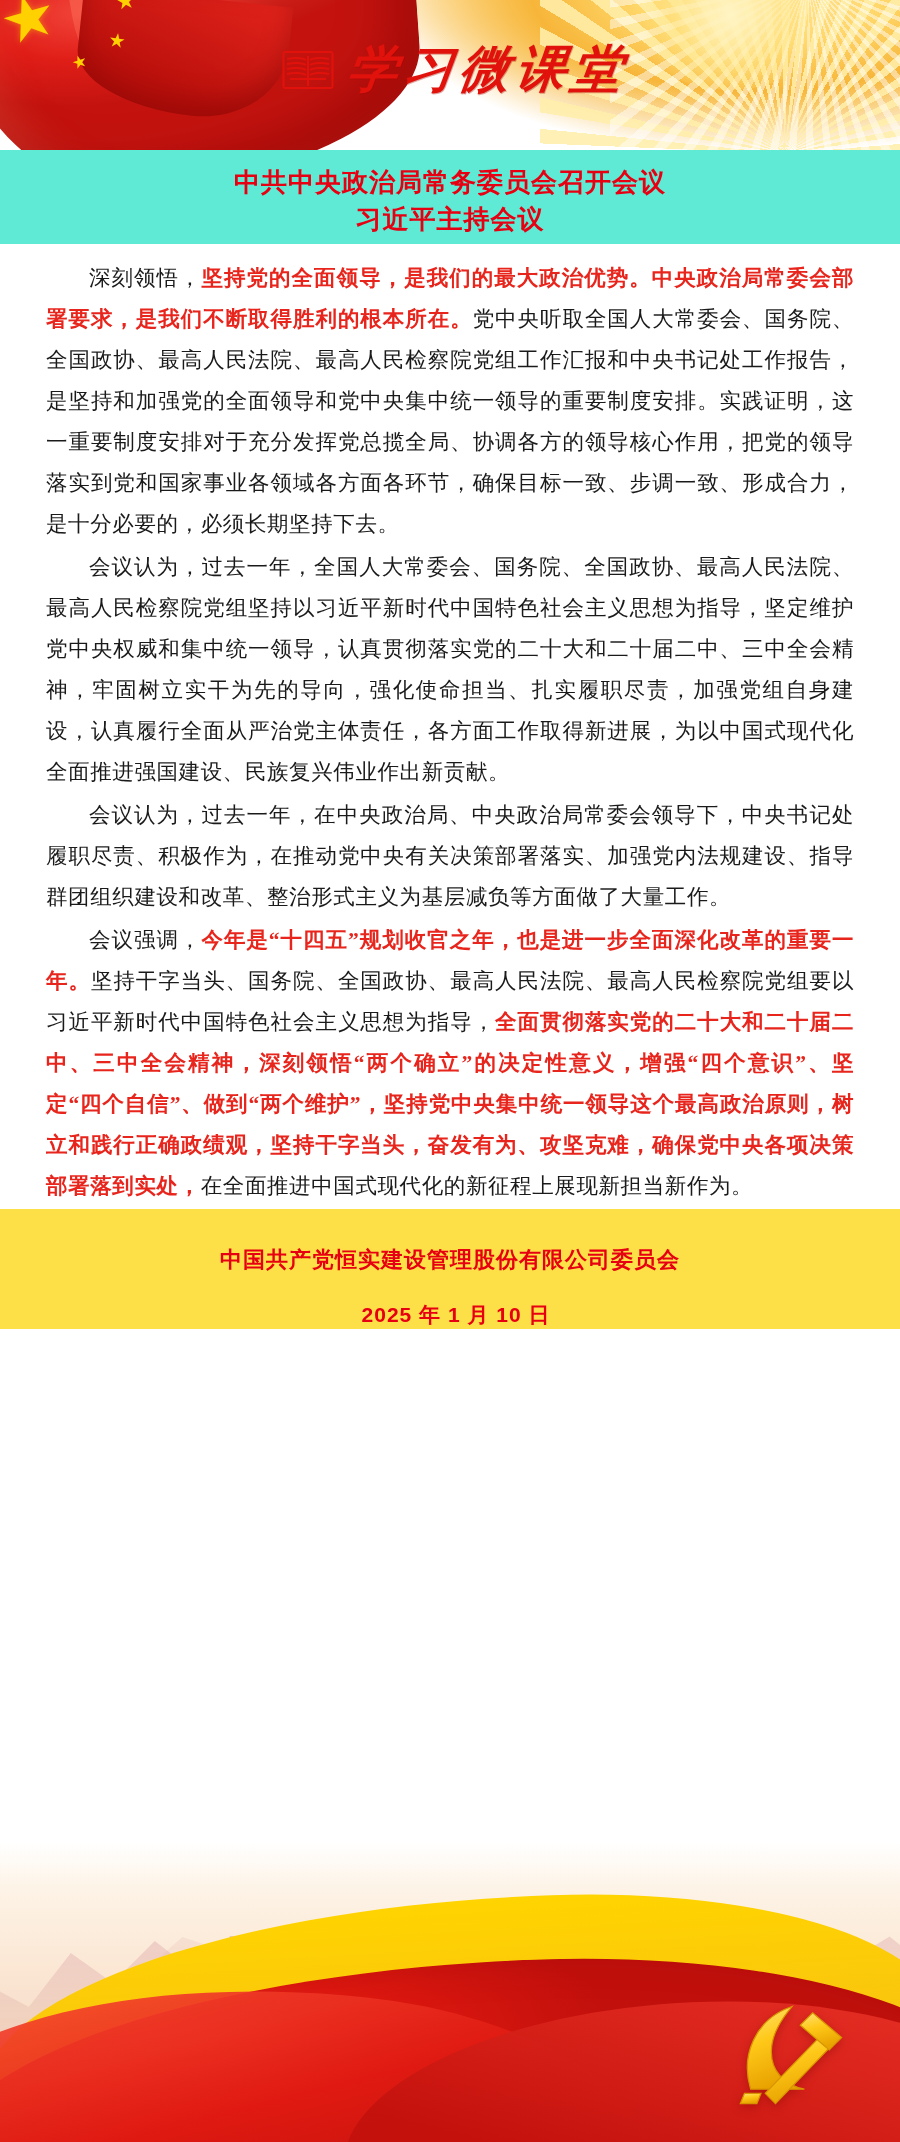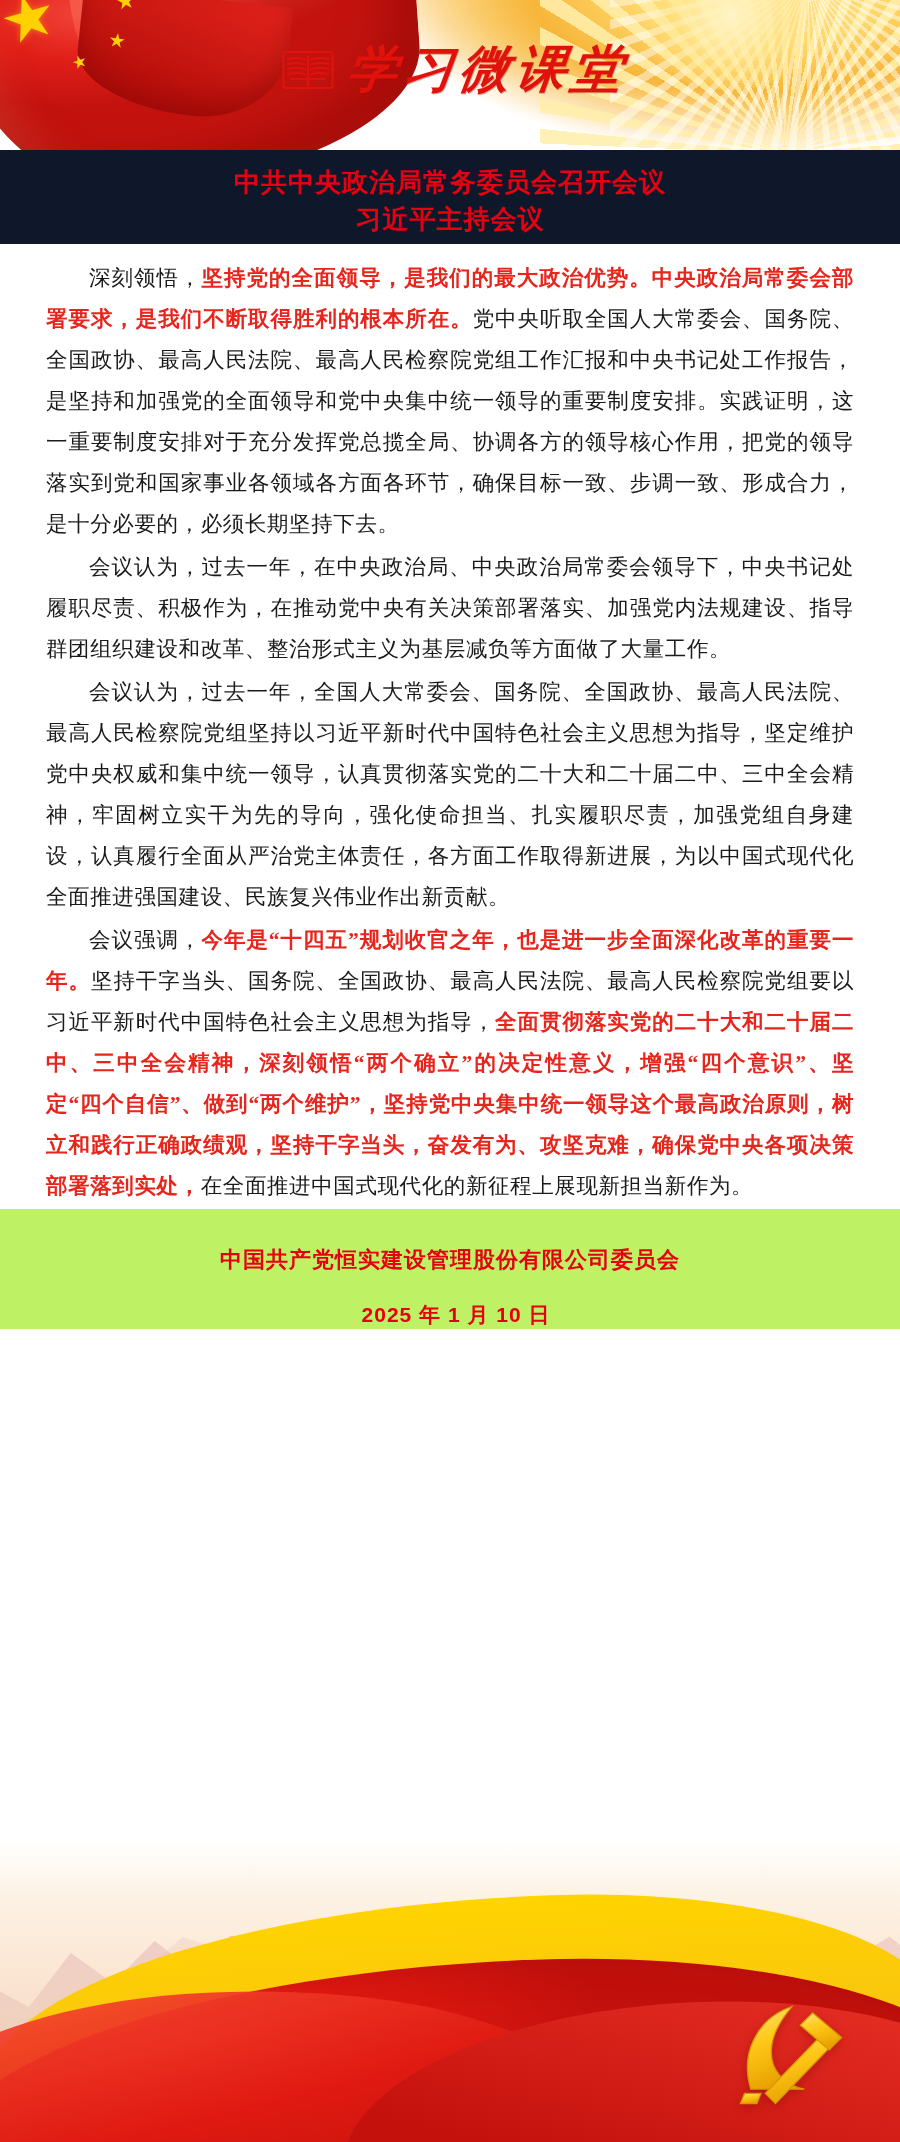--- a/index.html
+++ b/index.html
@@ -102,21 +102,21 @@
     text-shadow:1px 1px 0 rgba(160,10,6,.35);
     transform:skewX(-7deg);
     white-space:nowrap;
   }
 
   
   .title-wrap {
     position:relative;
     text-align:center;
     padding:14px 60px 6px;
-    background:#0f172a;
+    background:#5eead4;
   }
   .title-line {
     color:#e60012;
     font-family:"Liberation Sans","DejaVu Sans",sans-serif;
     font-weight:700;
     font-size:26px;
     line-height:1.42;
     letter-spacing:1px;
   }
 
@@ -138,21 +138,21 @@
     margin-bottom:2px;
     letter-spacing:.6px;
   }
   .para .hl { color:#e8251c; font-weight:700; }
 
   
   .sign {
     position:relative; z-index:5;
     text-align:center;
     padding-top:36px;
-    background:#bef264;
+    background:#fde047;
   }
   .sign-org {
     color:#e60012;
     font-family:"Liberation Sans","DejaVu Sans",sans-serif;
     font-weight:700;
     font-size:22px;
     letter-spacing:1px;
   }
   .sign-date {
     color:#e60012;
@@ -276,22 +276,22 @@
     </div>
   </div>
 
   <div class="title-wrap">
     <div class="title-line">中共中央政治局常务委员会召开会议</div>
     <div class="title-line">习近平主持会议</div>
   </div>
 
   <div class="content">
     <p class="para" id="p-1"><span>深刻领悟，</span><span class="hl">坚持党的全面领导，是我们的最大政治优势。中央政治局常委会部署要求，是我们不断取得胜利的根本所在。</span><span>党中央听取全国人大常委会、国务院、全国政协、最高人民法院、最高人民检察院党组工作汇报和中央书记处工作报告，是坚持和加强党的全面领导和党中央集中统一领导的重要制度安排。实践证明，这一重要制度安排对于充分发挥党总揽全局、协调各方的领导核心作用，把党的领导落实到党和国家事业各领域各方面各环节，确保目标一致、步调一致、形成合力，是十分必要的，必须长期坚持下去。</span></p>
+    <p class="para" id="p-2"><span>会议认为，过去一年，全国人大常委会、国务院、全国政协、最高人民法院、最高人民检察院党组坚持以习近平新时代中国特色社会主义思想为指导，坚定维护党中央权威和集中统一领导，认真贯彻落实党的二十大和二十届二中、三中全会精神，牢固树立实干为先的导向，强化使命担当、扎实履职尽责，加强党组自身建设，认真履行全面从严治党主体责任，各方面工作取得新进展，为以中国式现代化全面推进强国建设、民族复兴伟业作出新贡献。</span></p>
     <p class="para" id="p-3"><span>会议认为，过去一年，在中央政治局、中央政治局常委会领导下，中央书记处履职尽责、积极作为，在推动党中央有关决策部署落实、加强党内法规建设、指导群团组织建设和改革、整治形式主义为基层减负等方面做了大量工作。</span></p>
-    <p class="para" id="p-2"><span>会议认为，过去一年，全国人大常委会、国务院、全国政协、最高人民法院、最高人民检察院党组坚持以习近平新时代中国特色社会主义思想为指导，坚定维护党中央权威和集中统一领导，认真贯彻落实党的二十大和二十届二中、三中全会精神，牢固树立实干为先的导向，强化使命担当、扎实履职尽责，加强党组自身建设，认真履行全面从严治党主体责任，各方面工作取得新进展，为以中国式现代化全面推进强国建设、民族复兴伟业作出新贡献。</span></p>
     <p class="para" id="p-4"><span>会议强调，</span><span class="hl">今年是“十四五”规划收官之年，也是进一步全面深化改革的重要一年。</span><span>坚持干字当头、国务院、全国政协、最高人民法院、最高人民检察院党组要以习近平新时代中国特色社会主义思想为指导，</span><span class="hl">全面贯彻落实党的二十大和二十届二中、三中全会精神，深刻领悟“两个确立”的决定性意义，增强“四个意识”、坚定“四个自信”、做到“两个维护”，坚持党中央集中统一领导这个最高政治原则，树立和践行正确政绩观，坚持干字当头，奋发有为、攻坚克难，确保党中央各项决策部署落到实处，</span><span>在全面推进中国式现代化的新征程上展现新担当新作为。</span></p>
   </div>
 
   <div class="sign">
     <div class="sign-org">中国共产党恒实建设管理股份有限公司委员会</div>
     <div class="sign-date">2025 年 1 月 10 日</div>
   </div>
 
   <div class="footer-art">
     <div class="mountains"></div>

